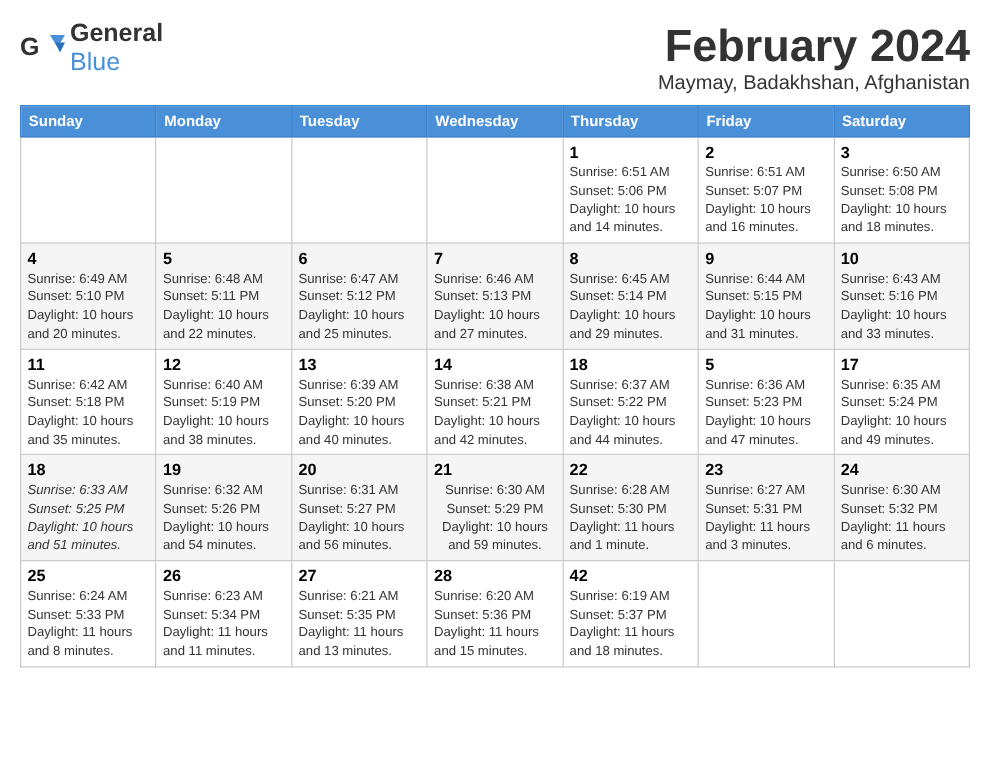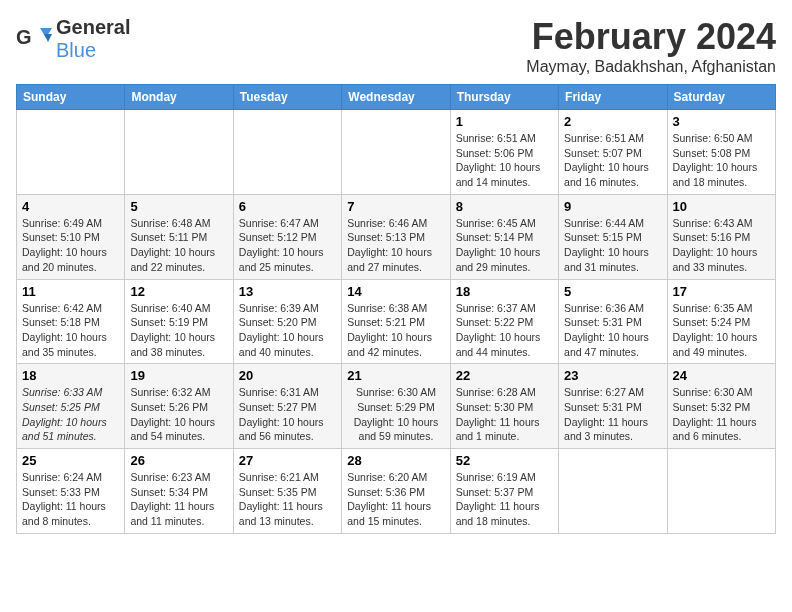--- a/index.html
+++ b/index.html
@@ -209,21 +209,21 @@
         </td>
         <td>
           <span class="day-number">18</span>
           <div class="day-info" style="white-space: pre-line;">Sunrise: 6:37 AM
 Sunset: 5:22 PM
 Daylight: 10 hours and 44 minutes.</div>
         </td>
         <td>
           <span class="day-number">5</span>
           <div class="day-info" style="white-space: pre-line;">Sunrise: 6:36 AM
-Sunset: 5:31 PM
+Sunset: 5:23 PM
 Daylight: 10 hours and 47 minutes.</div>
         </td>
         <td>
           <span class="day-number">17</span>
           <div class="day-info" style="white-space: pre-line;">Sunrise: 6:35 AM
 Sunset: 5:24 PM
 Daylight: 10 hours and 49 minutes.</div>
         </td>
       </tr>
       <tr>
@@ -289,21 +289,21 @@
 Sunset: 5:35 PM
 Daylight: 11 hours and 13 minutes.</div>
         </td>
         <td>
           <span class="day-number">28</span>
           <div class="day-info" style="white-space: pre-line;">Sunrise: 6:20 AM
 Sunset: 5:36 PM
 Daylight: 11 hours and 15 minutes.</div>
         </td>
         <td>
-          <span class="day-number">52</span>
+          <span class="day-number">42</span>
           <div class="day-info" style="white-space: pre-line;">Sunrise: 6:19 AM
 Sunset: 5:37 PM
 Daylight: 11 hours and 18 minutes.</div>
         </td>
         <td class="empty"></td>
         <td class="empty"></td>
       </tr>
     </tbody>
 </table>
 

